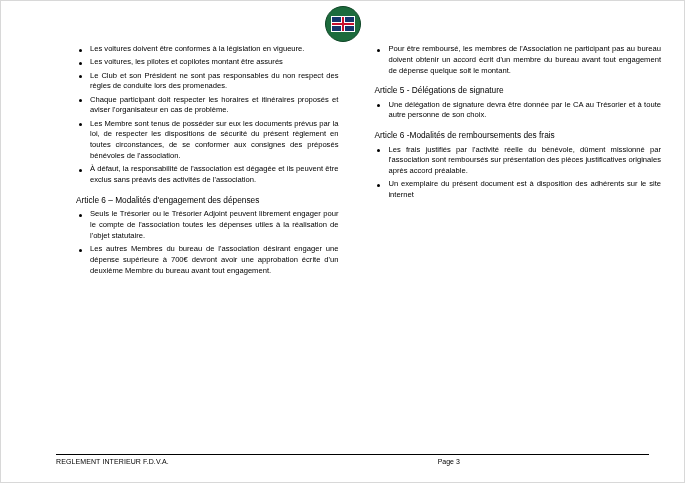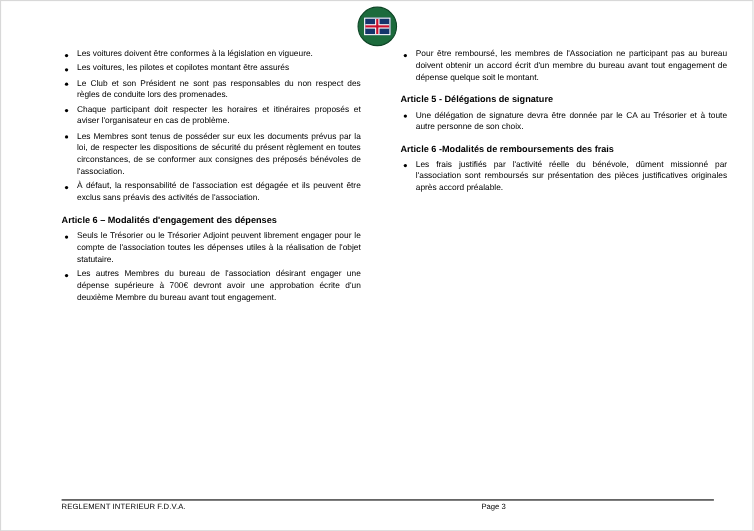--- a/index.html
+++ b/index.html
@@ -90,35 +90,36 @@
   }
   
   .columns {
     position: absolute;
     left: 0;
     top: 44px;
     width: 685px;
     height: 400px;
     display: flex;
     box-sizing: border-box;
+    padding-left: 20px;
   }
   .col {
     box-sizing: border-box;
   }
   .col-left {
     width: 342px;
     padding: 0 14px 0 56px;
   }
   .col-right {
     width: 343px;
     padding: 0 24px 0 22px;
   }
   .heading {
     font-size: 8.3px;
-    font-weight: bold;
+    font-weight: normal;
     margin: 9px 0 4px 0;
     line-height: 1.25;
     color: #000;
   }
   ul.bullets {
     list-style: none;
     margin: 0;
     padding: 0;
   }
   ul.bullets > li {
@@ -187,21 +188,21 @@
   </div>
 
   <div class="columns">
 
     <div class="col col-left">
       <ul class="bullets">
         <li>Les voitures doivent être conformes à la législation en vigueure.</li>
         <li>Les voitures, les pilotes et copilotes montant être assurés</li>
         <li>Le Club et son Président ne sont pas responsables du non respect des règles de conduite lors des promenades.</li>
         <li>Chaque participant doit respecter les horaires et itinéraires proposés et aviser l'organisateur en cas de problème.</li>
-        <li>Les Membres sont tenus de posséder sur eux les documents prévus par la loi, de respecter les dispositions de sécurité du présent règlement en toutes circonstances, de se conformer aux consignes des préposés bénévoles de l'association.</li>
+        <li>Les Membre sont tenus de posséder sur eux les documents prévus par la loi, de respecter les dispositions de sécurité du présent règlement en toutes circonstances, de se conformer aux consignes des préposés bénévoles de l'association.</li>
         <li>À défaut, la responsabilité de l'association est dégagée et ils peuvent être exclus sans préavis des activités de l'association.</li>
       </ul>
 
       <div class="heading">Article 6 – Modalités d'engagement des dépenses</div>
 
       <ul class="bullets">
         <li>Seuls le Trésorier ou le Trésorier Adjoint peuvent librement engager pour le compte de l'association toutes les dépenses utiles à la réalisation de l'objet statutaire.</li>
         <li>Les autres Membres du bureau de l'association désirant engager une dépense supérieure à 700€ devront avoir une approbation écrite d'un deuxième Membre du bureau avant tout engagement.</li>
       </ul>
     </div>
@@ -214,20 +215,21 @@
       <div class="heading">Article 5 - Délégations de signature</div>
 
       <ul class="bullets">
         <li>Une délégation de signature devra être donnée par le CA au Trésorier et à toute autre personne de son choix.</li>
       </ul>
 
       <div class="heading">Article 6 -Modalités de remboursements des frais</div>
 
       <ul class="bullets">
         <li>Les frais justifiés par l'activité réelle du bénévole, dûment missionné par l'association sont remboursés sur présentation des pièces justificatives originales après accord préalable.</li>
+        <li>Un exemplaire du présent document est à disposition des adhérents sur le site internet</li>
       </ul>
     </div>
 
   </div>
 
   <div class="footer">
     <div class="footer-left">REGLEMENT INTERIEUR F.D.V.A.</div>
     <div class="footer-center">Page 3</div>
   </div>
 

